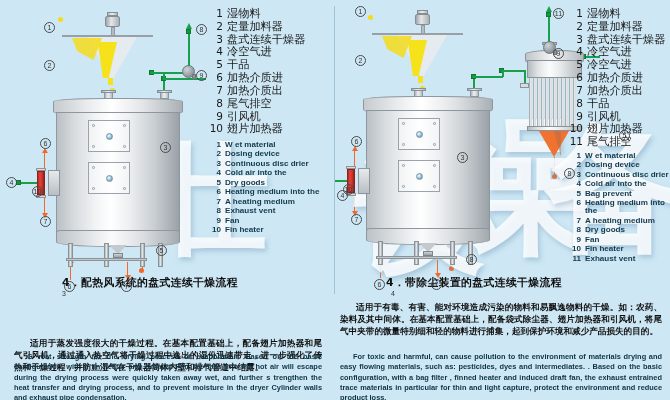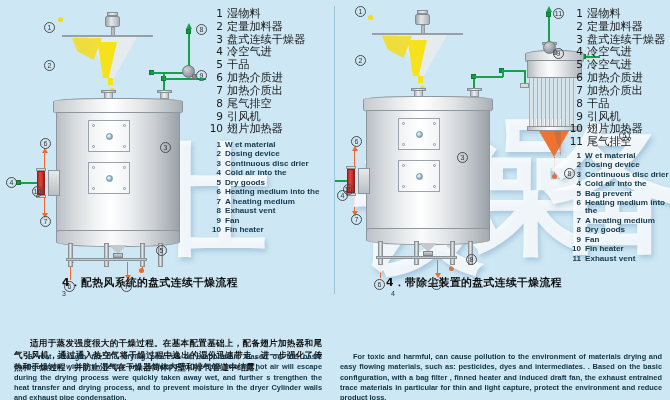--- a/index.html
+++ b/index.html
@@ -661,20 +661,21 @@
           <span>Fin heater</span>
         </div>
       <div class="legend-row">
           <span class="legend-num">11</span>
           <span>Exhaust vent</span>
         </div>
     </div>
 
     <div class="caption" style="left:51px; top:276px;">4．带除尘装置的盘式连续干燥流程</div>
     <div class="cap-index" style="left:56px; top:290px;">4</div>
+    <div class="para-cn" style="left:5px; top:301px; width:322px;">适用于有毒、有害、能对环境造成污染的物料和易飘逸物料的干燥。如：农药、染料及其中间体。在基本配置基础上，配备袋式除尘器、翅片加热器和引风机，将尾气中夹带的微量特别细和轻的物料进行捕集，起到保护环境和减少产品损失的目的。</div>
     <div class="para-en" style="left:5px; top:352px; width:322px;">For toxic and harmful, can cause pollution to the environment of materials drying and easy flowing materials, such as: pesticides, dyes and intermediates. . Based on the basic configuration, with a bag filter , finned heater and induced draft fan, the exhaust entrained trace materials in particular for thin and light capture, protect the environment and reduce product loss.</div>
   </div>
 
   <div class="pipe-v" style="left:548px; top:14px; height:28px; z-index:7;"></div>
   <div class="pipe-node" style="left:546px; top:12px; z-index:7;"></div>
   <div class="arrow-up-green" style="left:545.5px; top:6px; z-index:7;"></div>
   <div class="fan" style="left:543px; top:41px; z-index:7;"></div>
   <div class="fan-tail" style="left:553px; top:50px; z-index:7;"></div>
   <div class="pipe-h" style="left:584px; top:56px; width:0; z-index:7;"></div>
 

